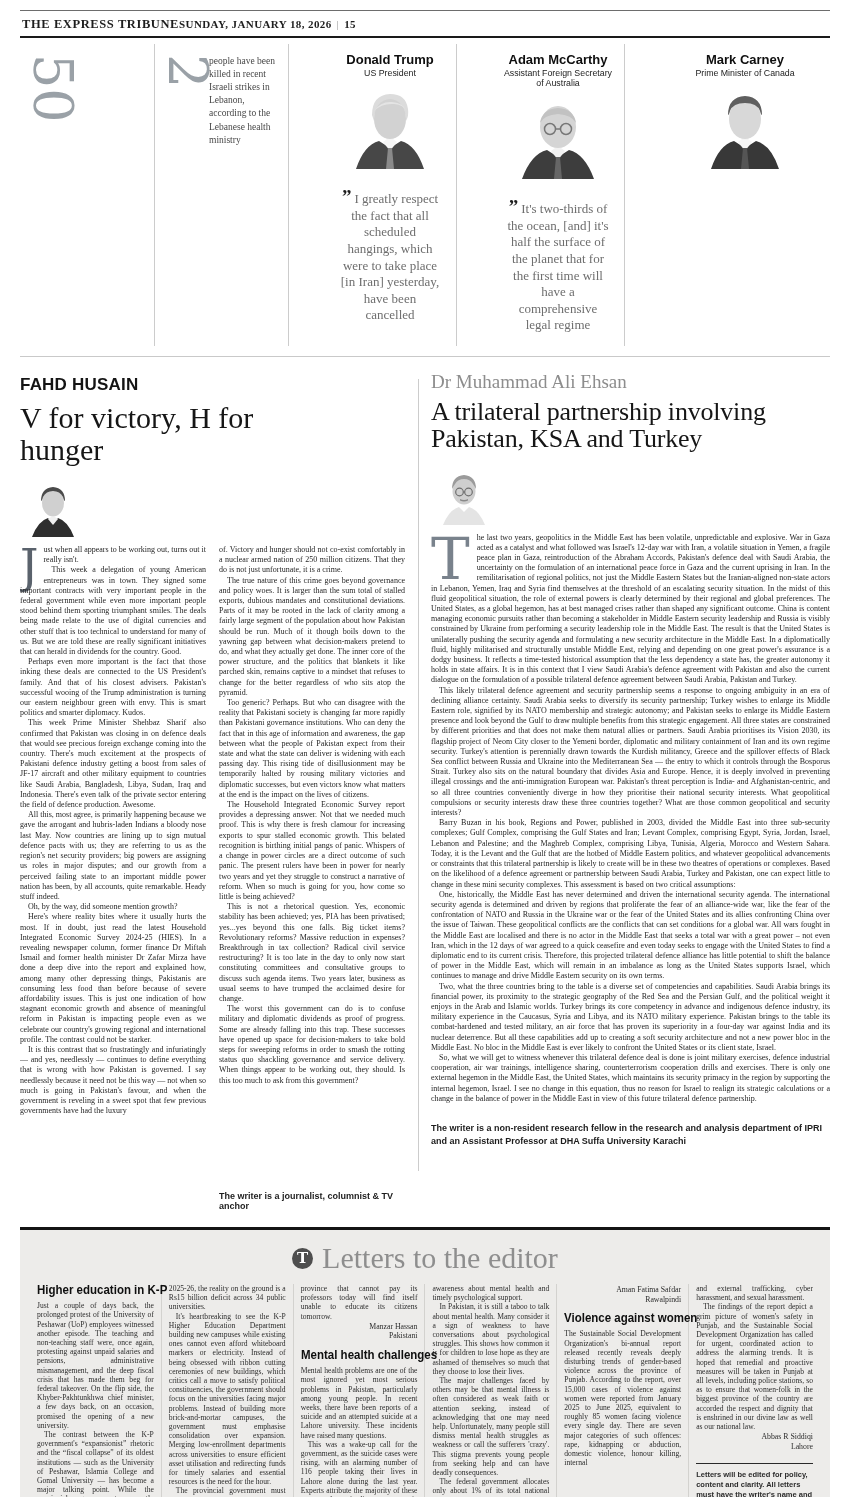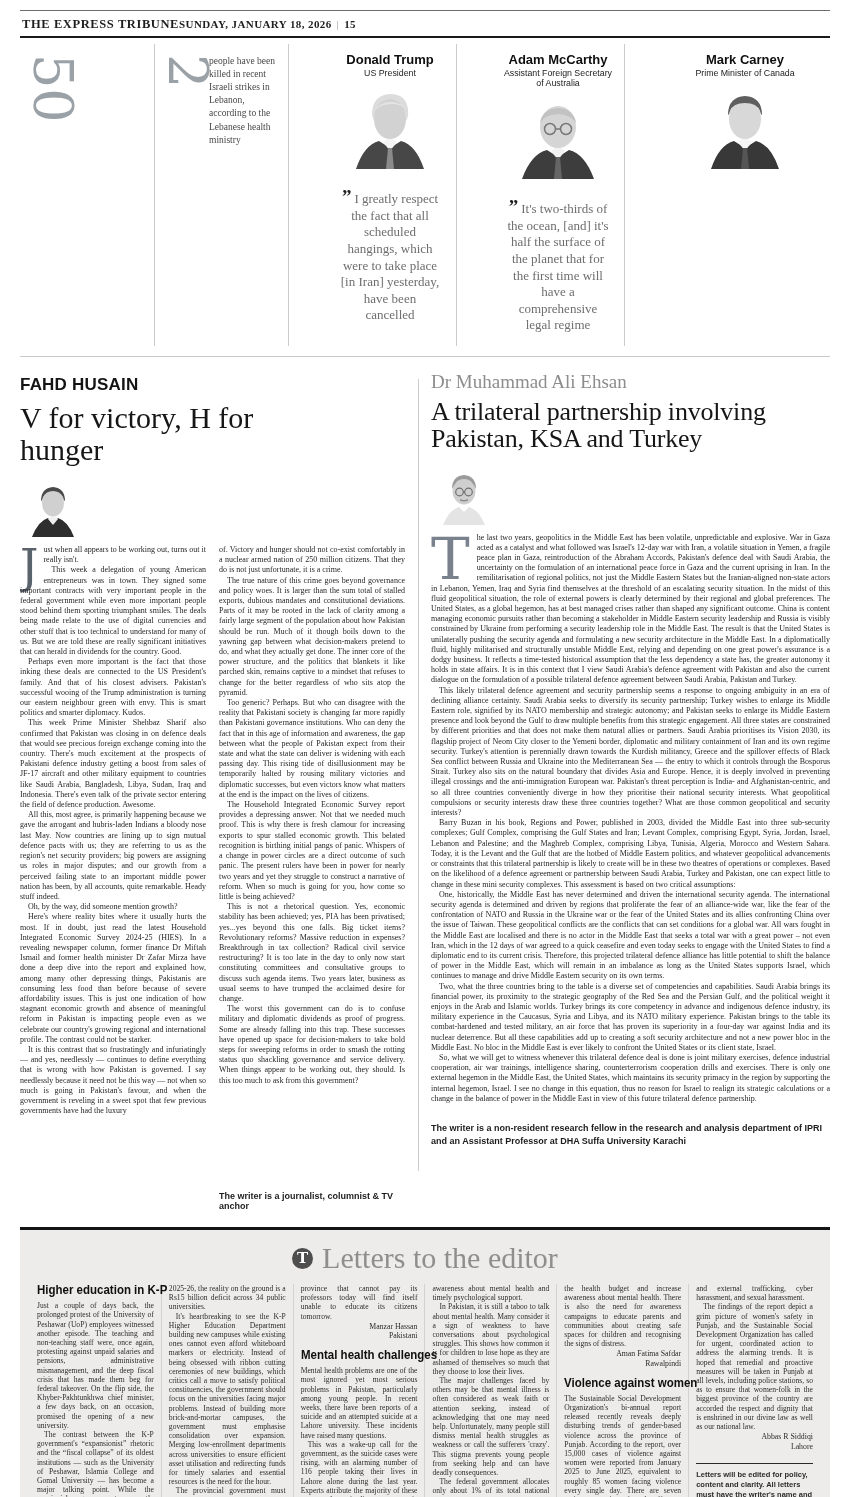--- a/index.html
+++ b/index.html
@@ -261,21 +261,20 @@
       </div>
 
       <div class="lcol">
         <p class="cont">awareness about mental health and timely psychological support.</p>
         <p>In Pakistan, it is still a taboo to talk about mental health. Many consider it a sign of weakness to have conversations about psychological struggles. This shows how common it is for children to lose hope as they are ashamed of themselves so much that they choose to lose their lives.</p>
         <p>The major challenges faced by others may be that mental illness is often considered as weak faith or attention seeking, instead of acknowledging that one may need help. Unfortunately, many people still dismiss mental health struggles as weakness or call the sufferers 'crazy'. This stigma prevents young people from seeking help and can have deadly consequences.</p>
         <p>The federal government allocates only about 1% of its total national budget to health. The helmsmen should allocate more funds to</p>
       </div>
 
       <div class="lcol">
-        <p class="cont">the health budget and increase awareness about mental health. There is also the need for awareness campaigns to educate parents and communities about creating safe spaces for children and recognising the signs of distress.</p>
         <div class="sig">
           <div>Aman Fatima Safdar</div>
           <div>Rawalpindi</div>
         </div>
         <h3 class="lh">Violence against women</h3>
         <p class="cont">The Sustainable Social Development Organization's bi-annual report released recently reveals deeply disturbing trends of gender-based violence across the province of Punjab. According to the report, over 15,000 cases of violence against women were reported from January 2025 to June 2025, equivalent to roughly 85 women facing violence every single day. There are seven major categories of such offences: rape, kidnapping or abduction, domestic violence, honour killing, internal</p>
       </div>
 
       <div class="lcol">
         <p class="cont">and external trafficking, cyber harassment, and sexual harassment.</p>

